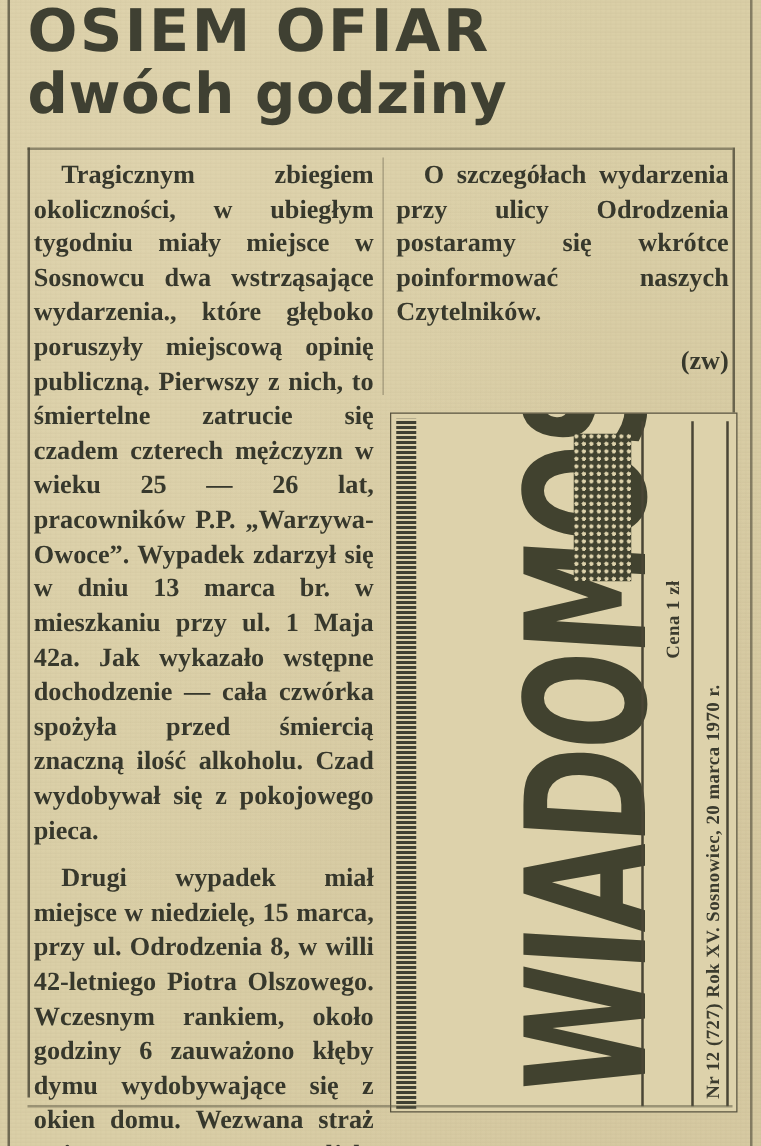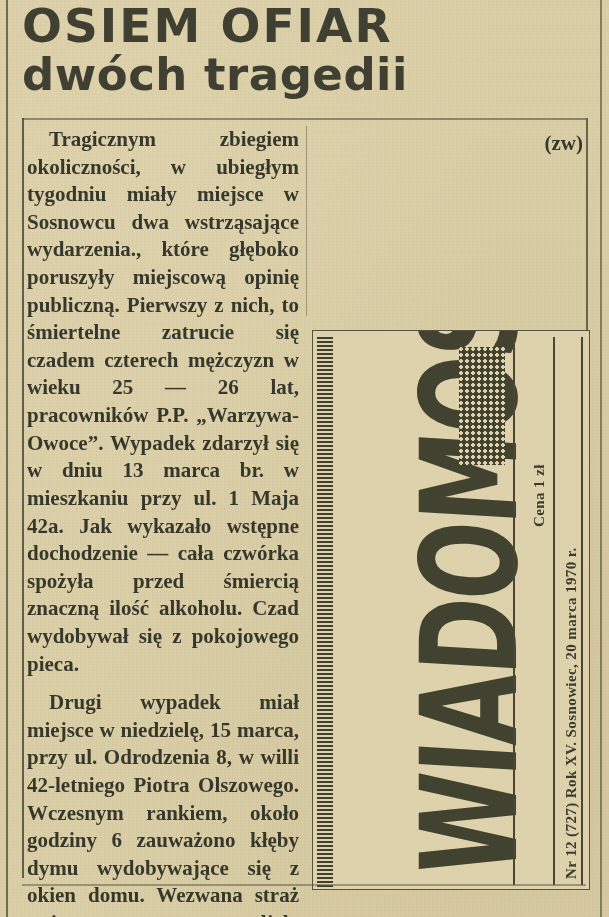--- a/index.html
+++ b/index.html
@@ -171,31 +171,32 @@
   <div id="grain"></div>
 
   <div class="edge-rule" id="edge-left-outer"></div>
   <div class="edge-rule" id="edge-left-inner"></div>
   <div class="edge-rule" id="edge-right-outer"></div>
   <div class="edge-rule" id="edge-right-inner"></div>
   <div class="edge-rule" id="rule-under-head"></div>
 
   <h1 id="headline">
     <span class="l1">OSIEM OFIAR</span>
-    <span class="l2">dwóch tragedii</span>
+    <span class="l2">dwóch godziny</span>
   </h1>
 
   <div id="col-divider"></div>
 
   <div class="col" id="col-left">
     <p>Tragicznym zbiegiem okoliczności, w ubiegłym tygodniu miały miejsce w Sosnowcu dwa wstrząsające wydarzenia., które głęboko poruszyły miejscową opinię publiczną. Pierwszy z nich, to śmiertelne zatrucie się czadem czterech mężczyzn w wieku 25 — 26 lat, pracowników P.P. „Warzywa-Owoce”. Wypadek zdarzył się w dniu 13 marca br. w mieszkaniu przy ul. 1 Maja 42a. Jak wykazało wstępne dochodzenie — cała czwórka spożyła przed śmiercią znaczną ilość alkoholu. Czad wydobywał się z pokojowego pieca.</p>
     <p>Drugi wypadek miał miejsce w niedzielę, 15 marca, przy ul. Odrodzenia 8, w willi 42-letniego Piotra Olszowego. Wczesnym rankiem, około godziny 6 zauważono kłęby dymu wydobywające się z okien domu. Wezwana straż pożarna podjęła natychmiastową akcję. w trakcie której natrafiono w jednym z pokoi na zwłoki 4 osób. Okazało się, że były to nadwęglone już ciała właściciela willi, jego 31-letniej żony Anny oraz ich dwojga dzieci w wieku 8 i 11 lat. Stwierdzono także, iż materiałem podsycającym pożar była benzyna. Energiczne śledztwo w sprawie ustalenia bliż-</p>
   </div>
 
   <div class="col" id="col-right">
+    <p>O szczegółach wydarzenia przy ulicy Odrodzenia postaramy się wkrótce poinformować naszych Czytelników.</p>
     <p class="sig">(zw)</p>
   </div>
 
   <div id="masthead">
 
     <div id="stripe-band"></div>
 
     <div id="logo-stack">
       <div id="logo-main">WIADOMOŚCI</div>
     </div>

